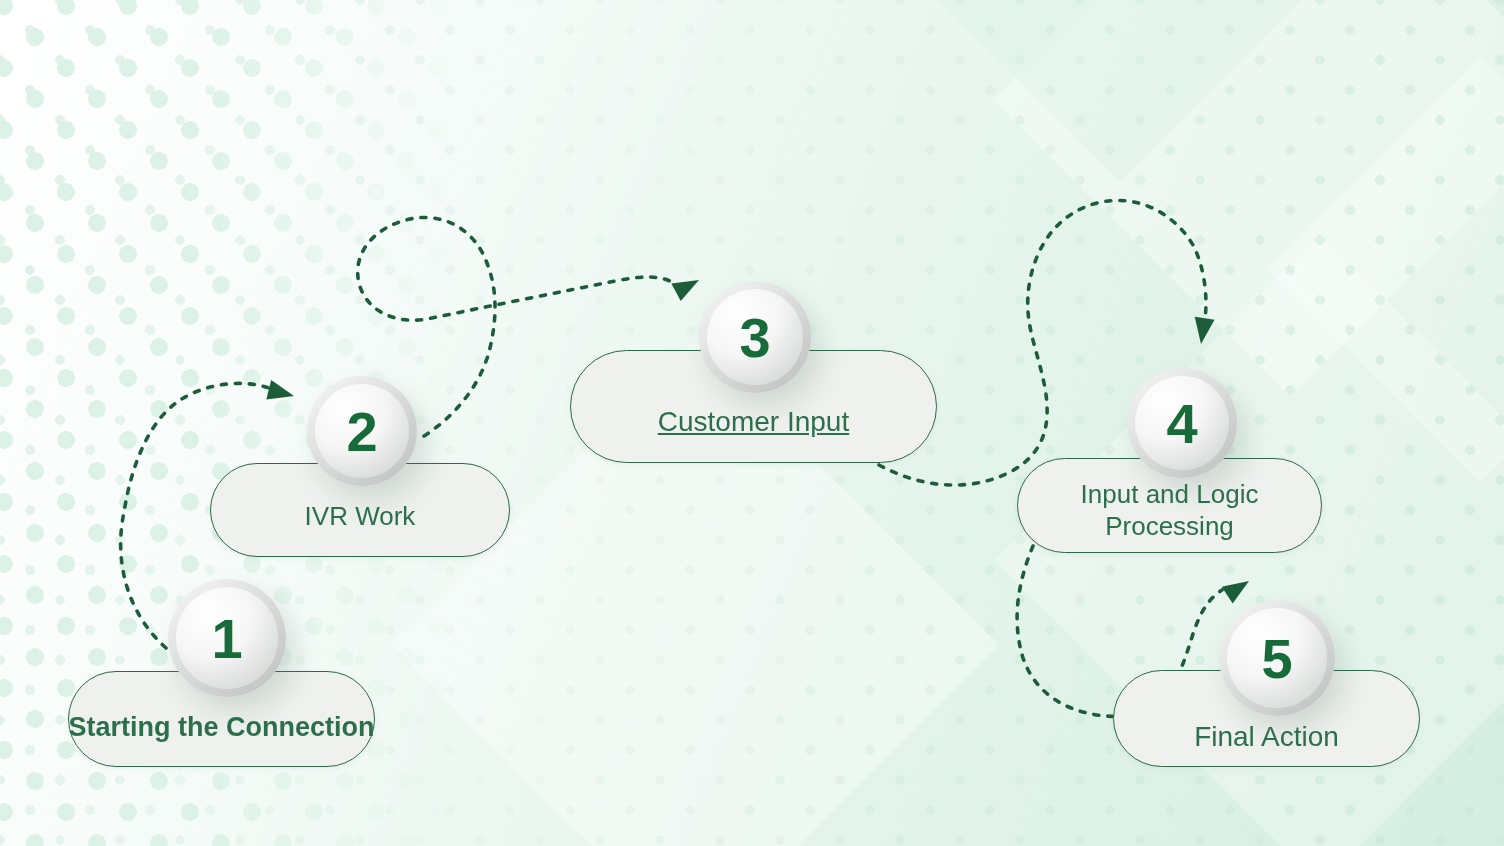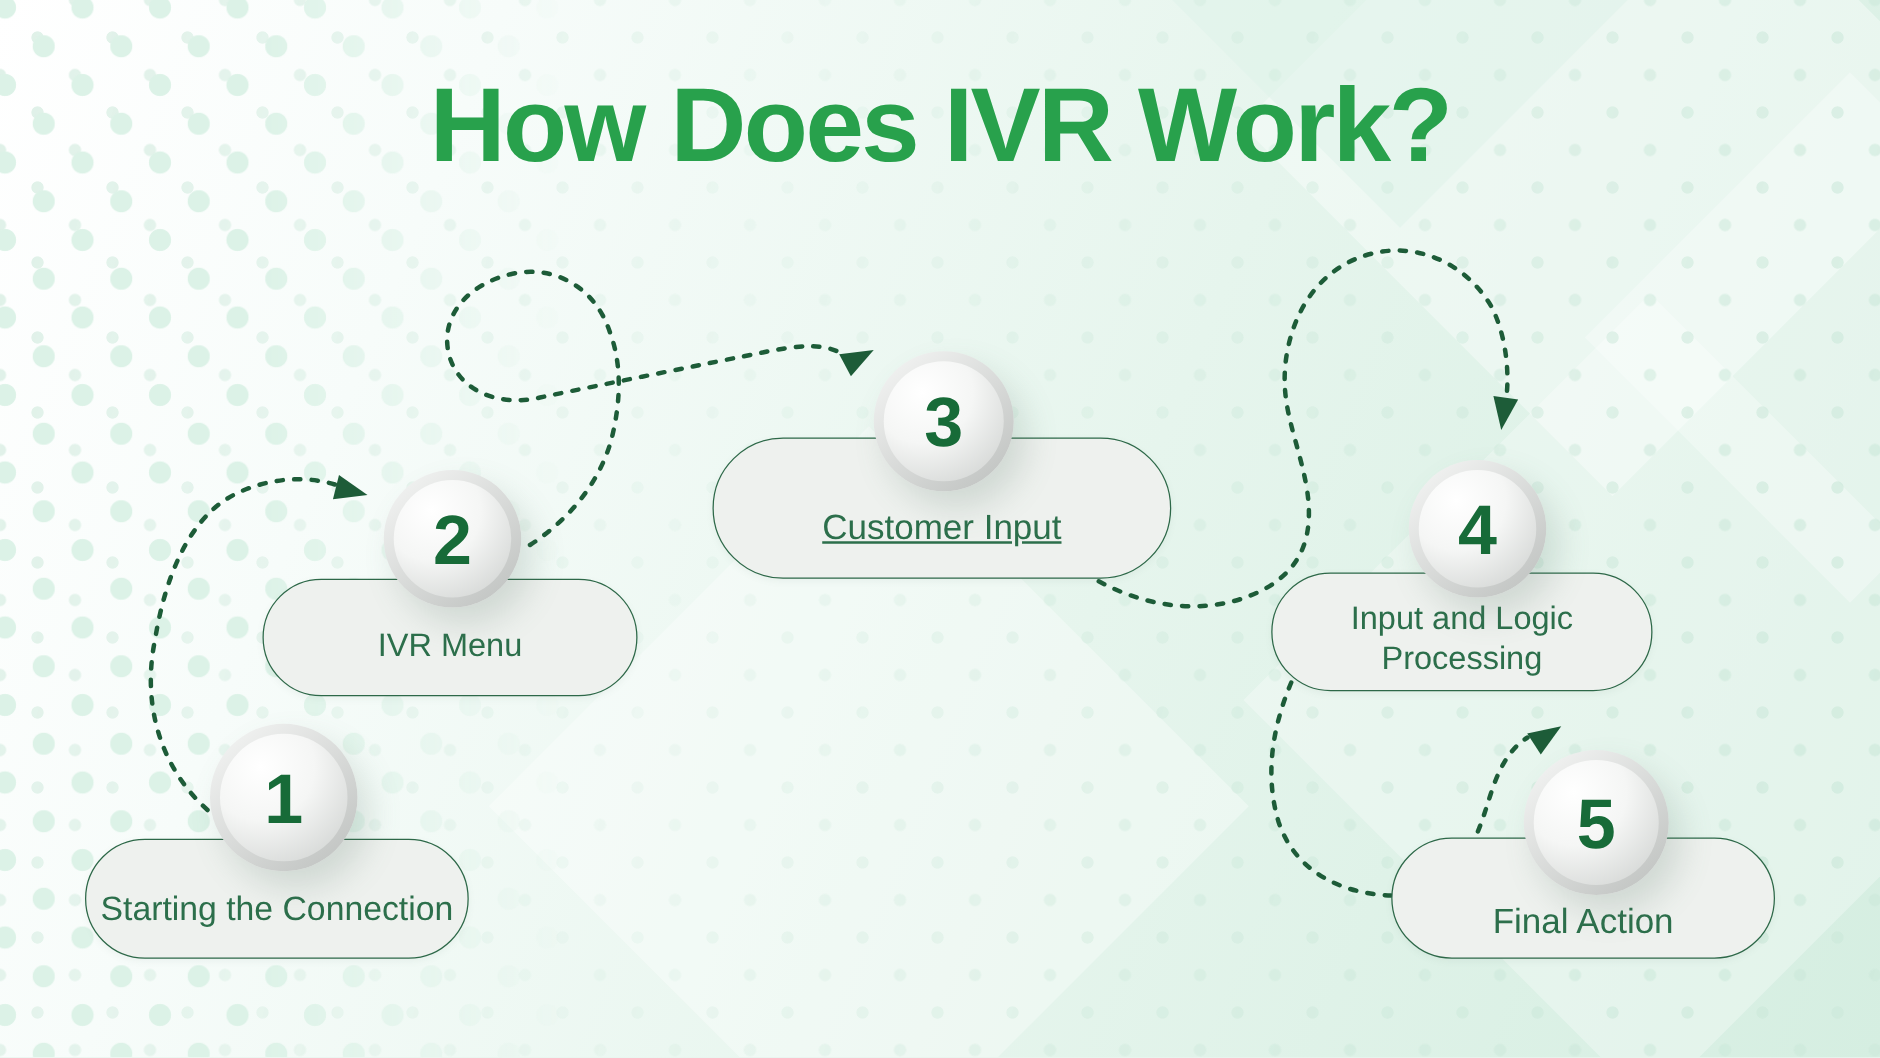--- a/index.html
+++ b/index.html
@@ -90,31 +90,31 @@
     <g>
       <path d="M 879 465 C 923 489, 973 492, 1012 471 C 1042 454, 1052 428, 1045 388 C 1037 346, 1022 322, 1030 280 C 1038 240, 1062 212, 1097 203 C 1137 193, 1174 213, 1193 245 C 1204 266, 1209 298, 1204 326"></path>
       <polygon points="0,0 -26,-10 -26,10" transform="translate(1201,344) rotate(98)"></polygon>
     </g>
     <g>
       <path d="M 1033 546 C 1017 584, 1012 622, 1023 658 C 1036 696, 1070 713, 1106 716 C 1140 719, 1160 704, 1171 687 C 1181 672, 1186 656, 1192 637 C 1198 618, 1206 600, 1222 590"></path>
       <polygon points="0,0 -26,-10 -26,10" transform="translate(1249,581) rotate(-33)"></polygon>
     </g>
   </svg>
 
-  <div class="pill" style="left:68px;top:671px;width:307px;height:96px;padding-top:16px;font-size:27px;">
+  <div class="pill" style="left:68px;top:671px;width:307px;height:96px;padding-top:16px;font-size:27px;font-weight:bold;">
     <span>Starting the Connection</span>
   </div>
   <div class="circle" style="left:168px;top:579px;width:118px;height:118px;">
     <div class="circle-inner">
       <span class="num">1</span>
     </div>
   </div>
 
   <div class="pill" style="left:210px;top:463px;width:300px;height:94px;padding-top:14px;font-size:26px;">
-    <span>IVR Menu</span>
+    <span>IVR Work</span>
   </div>
   <div class="circle" style="left:307px;top:376px;width:110px;height:110px;">
     <div class="circle-inner">
       <span class="num">2</span>
     </div>
   </div>
 
   <div class="pill" style="left:570px;top:350px;width:367px;height:113px;padding-top:30px;font-size:28px;text-decoration:underline;">
     <span>Customer Input</span>
   </div>
@@ -136,15 +136,14 @@
 
   <div class="pill" style="left:1113px;top:670px;width:307px;height:97px;padding-top:36px;font-size:28px;">
     <span>Final Action</span>
   </div>
   <div class="circle" style="left:1219px;top:600px;width:116px;height:116px;">
     <div class="circle-inner">
       <span class="num">5</span>
     </div>
   </div>
 
-  <h1 class="title" style="margin:0;">How Does IVR Work?</h1>
 
 </div>
 
 </body></html>

